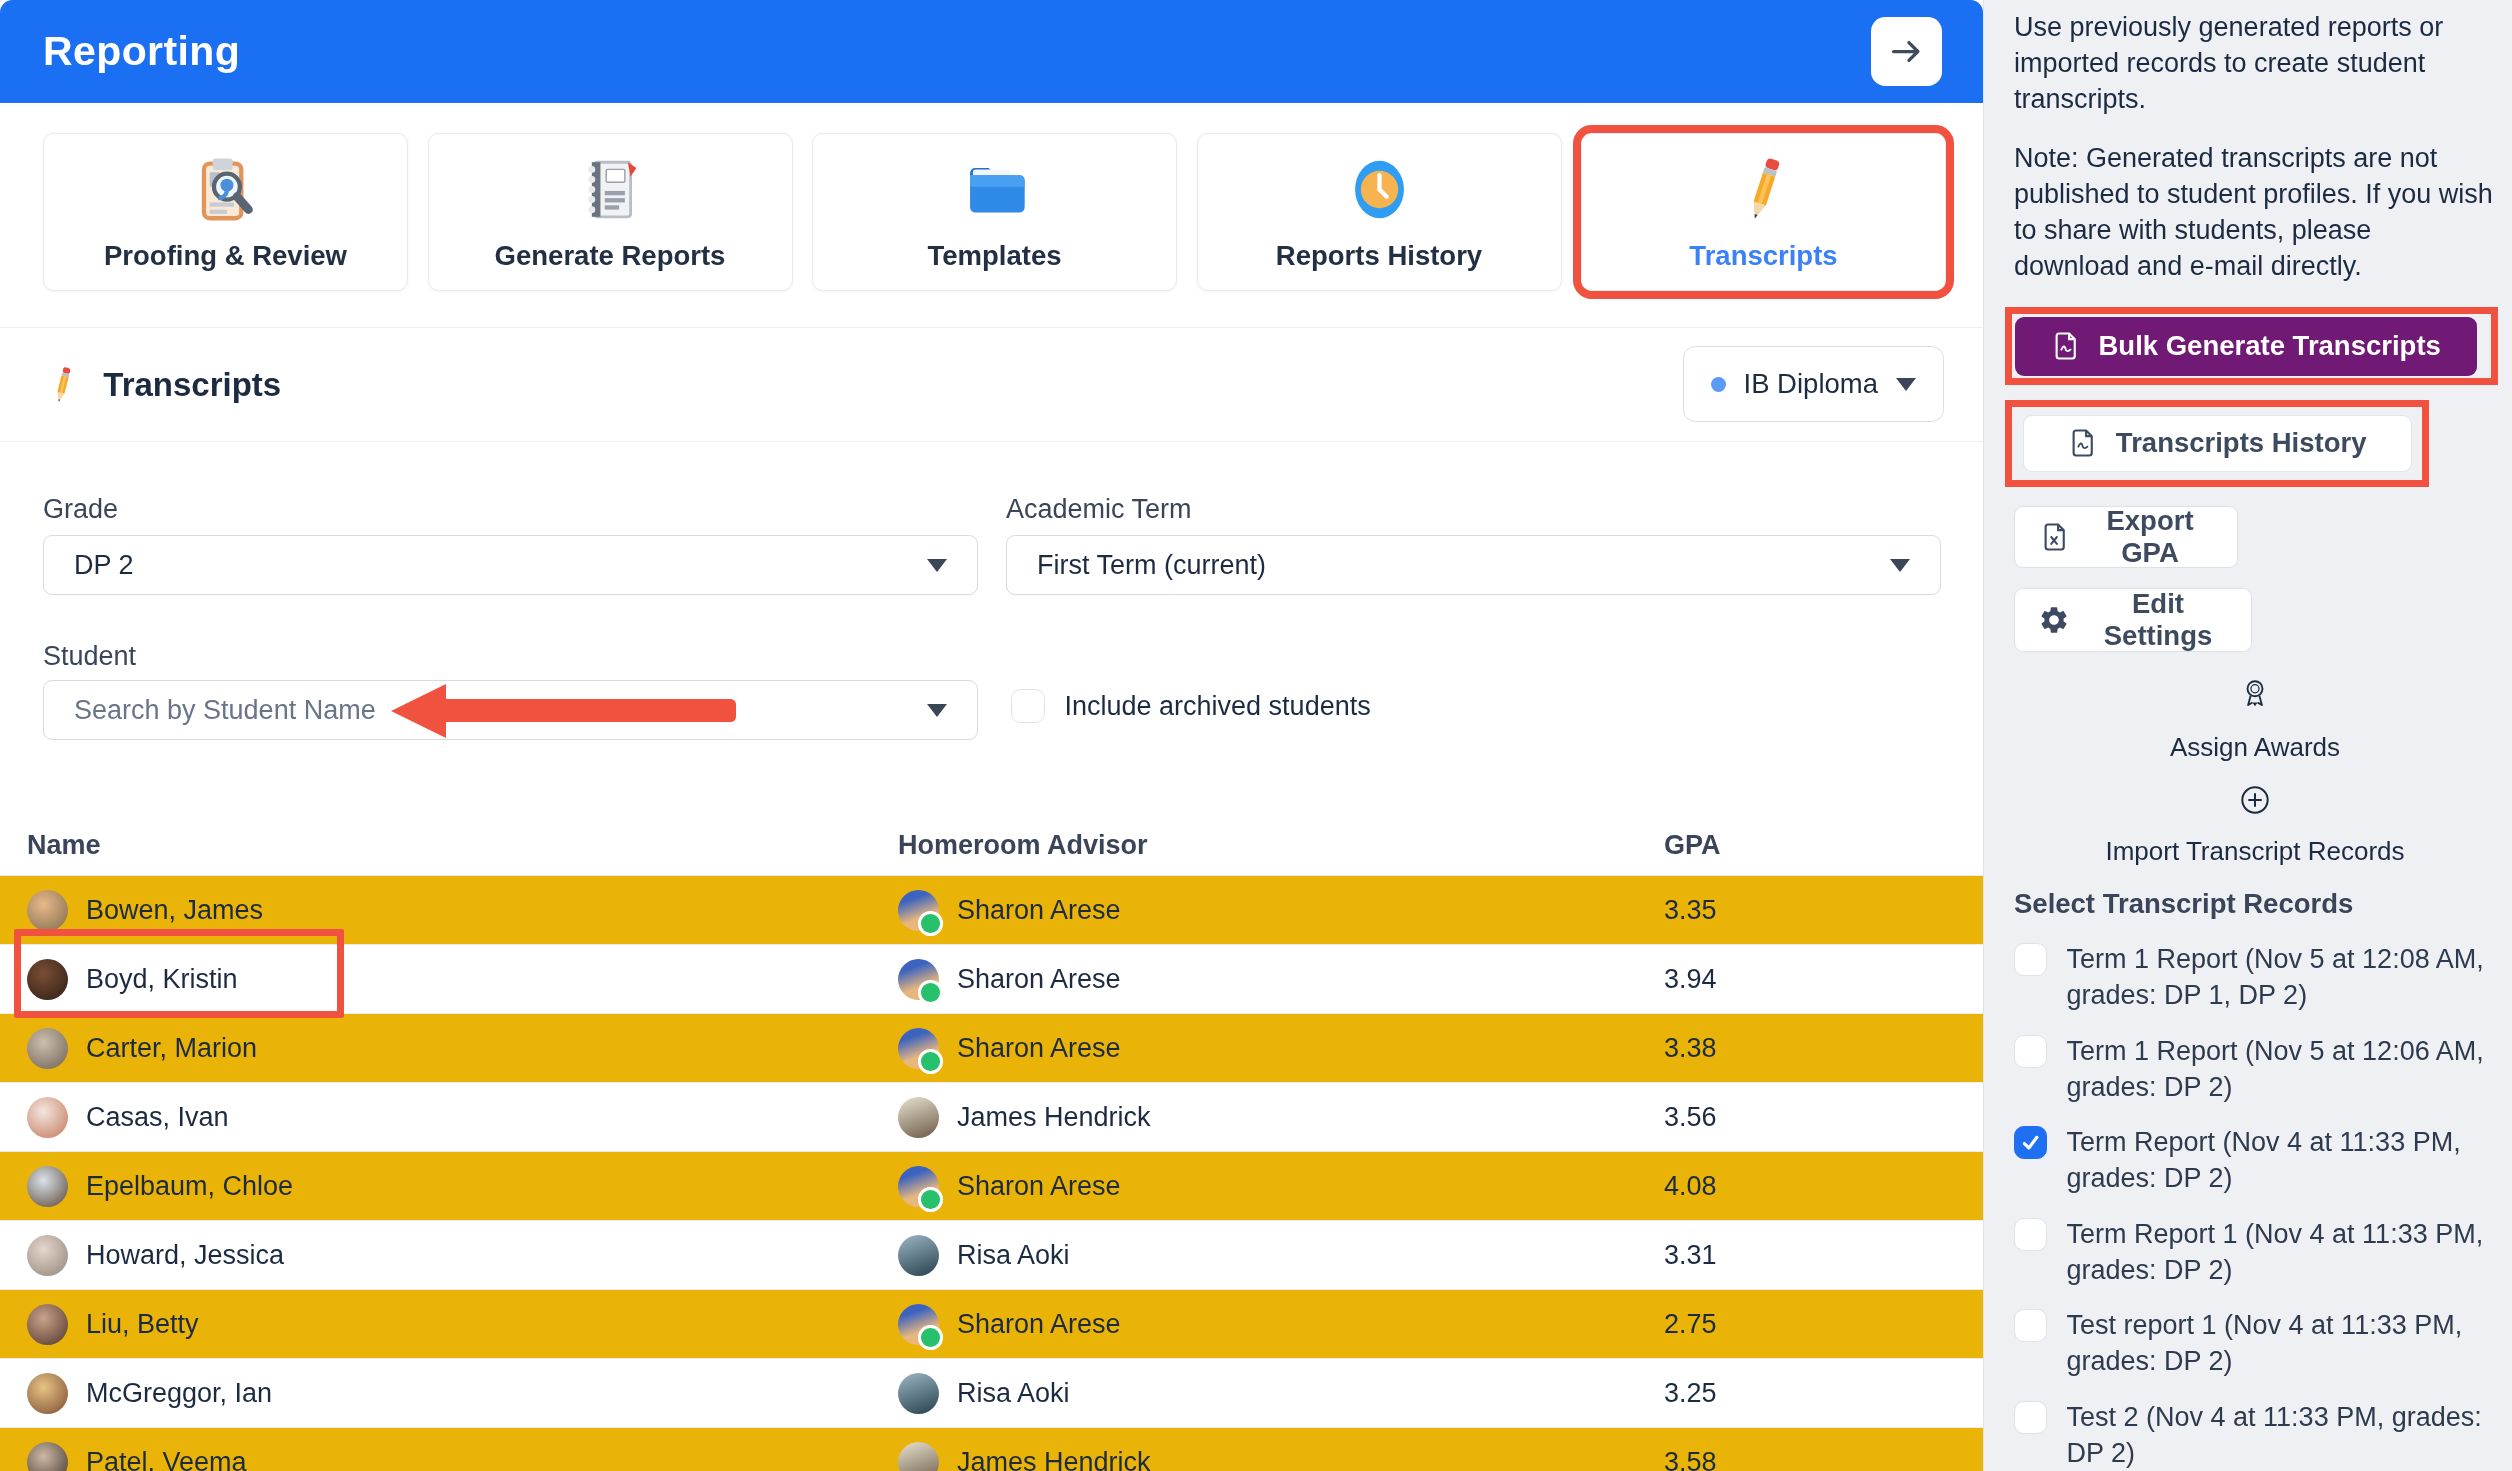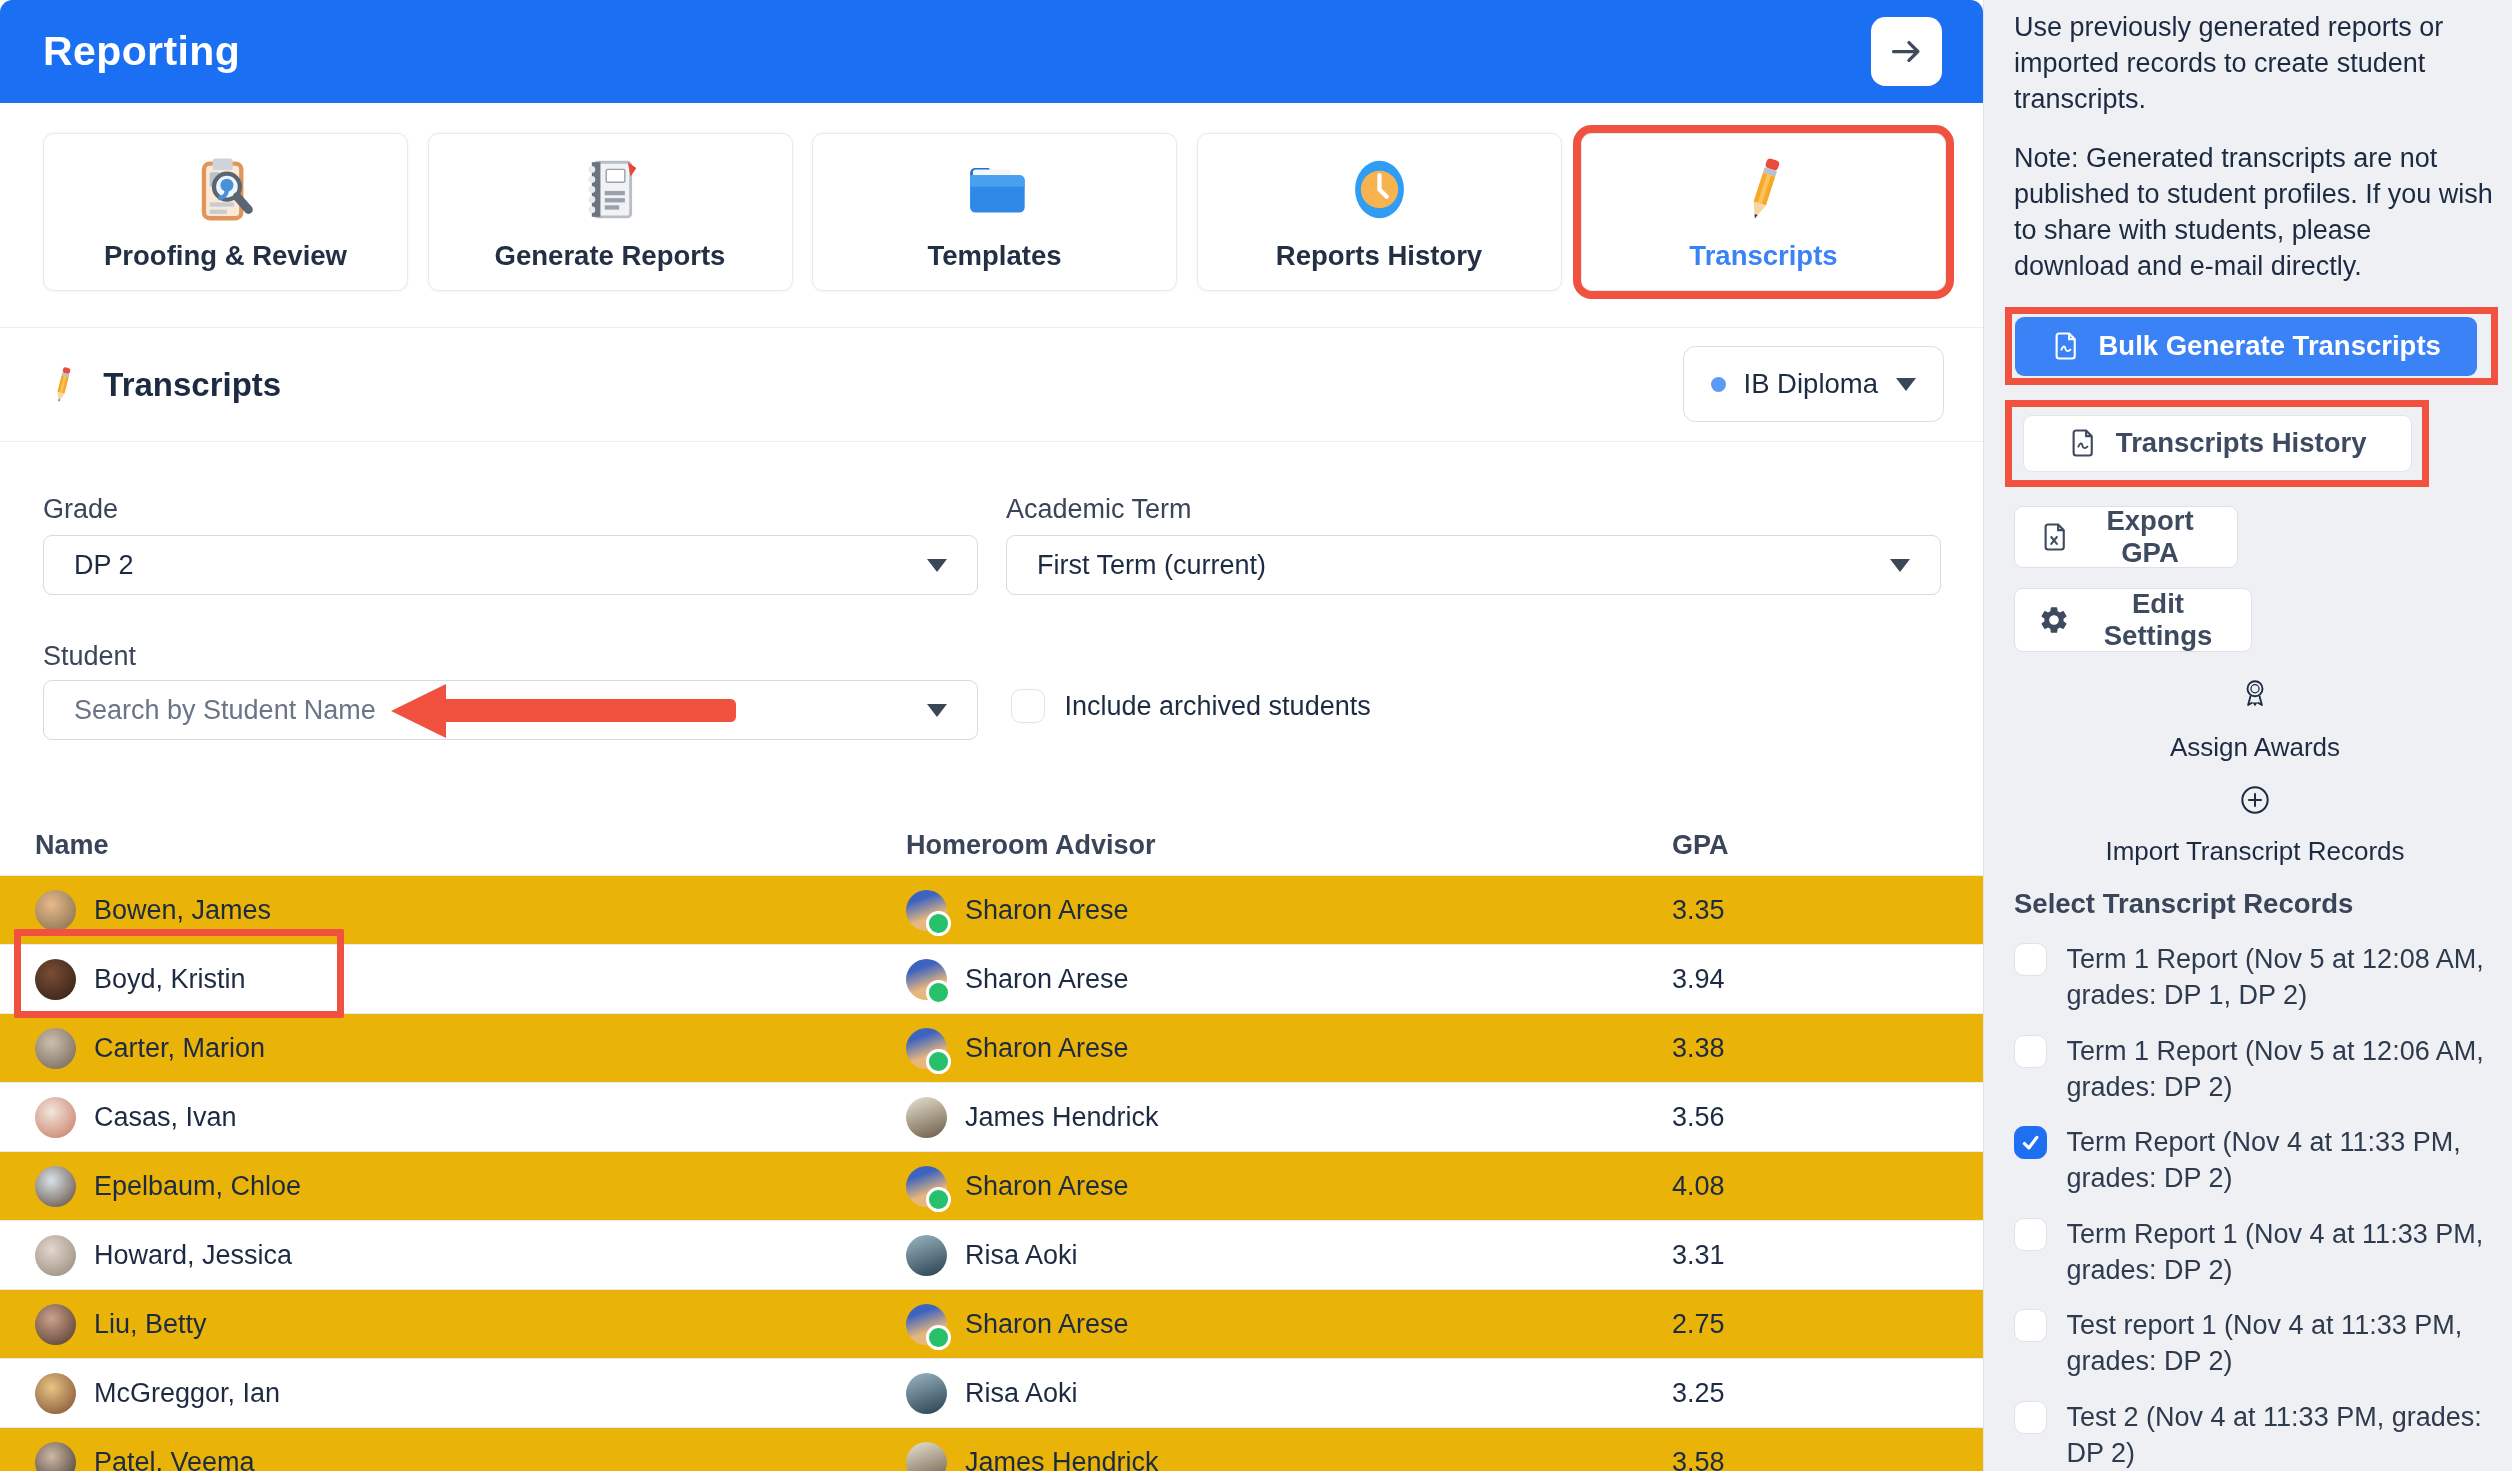--- a/index.html
+++ b/index.html
@@ -46,21 +46,21 @@
     padding:0 30px;font-size:27px;color:#1d2b42;cursor:pointer;}
   .placeholder{color:#6a7488;}
   .checkrow{position:absolute;left:1011px;top:689px;display:flex;align-items:center;gap:19.5px;cursor:pointer;}
   .checkbox{width:34px;height:34px;box-sizing:border-box;border:1.8px solid #dfe2e8;border-radius:9.8px;background:#fff;
     display:flex;align-items:center;justify-content:center;flex:none;}
   .checkbox.checked{background:#1f6ff2;border-color:#1f6ff2;}
   .checklabel{font-size:27px;color:#1d2b42;}
 
   
   .table{position:absolute;top:816px;left:0;width:1983px;}
-  .thead,.trow{display:grid;grid-template-columns:871px 766px 1fr;align-items:center;padding-left:35px;}
+  .thead,.trow{display:grid;grid-template-columns:871px 766px 1fr;align-items:center;padding-left:27px;}
   .thead{height:59px;font-size:27px;font-weight:600;color:#3a455a;border-bottom:1.8px solid #e7eaee;}
   .trow{height:68px;border-bottom:0.9px solid #e9ebee;font-size:27px;cursor:pointer;}
   .trow.striped{background:#eab308;}
   .person{display:flex;align-items:center;gap:18px;}
   .avatar{width:41px;height:41px;border-radius:50%;flex:none;position:relative;background:#c9ced6;}
   .online::after{content:"";position:absolute;right:-3.6px;bottom:-5.3px;width:18.7px;height:18.7px;border-radius:50%;
     background:#27c16b;border:3.6px solid #fff;}
   .av-s1{background:radial-gradient(circle at 40% 35%,#e8b98a,#7d6a4a);}
   .av-s2{background:radial-gradient(circle at 40% 35%,#7a4e35,#2e1d14);}
   .av-s3{background:radial-gradient(circle at 40% 35%,#cdbfae,#6f6152);}
@@ -85,21 +85,21 @@
 
   
   .sidebar{position:absolute;left:1983px;top:0;width:529px;height:1471px;box-sizing:border-box;
     background:#eef0f3;border-left:1.8px solid #e0e3e8;padding:9px 16px 0 30px;}
   .side-p{font-size:27px;line-height:36px;color:#1d2b42;margin:0 0 23px 0;width:480px;}
   .ann-wrap{border:7.1px solid #f0523f;display:inline-block;margin:0 0 14.2px -9px;}
   .ann-wrap.bulk{padding:2.7px 14.2px 2.7px 2.7px;}
   .ann-wrap.history{padding:8px 10.7px;}
   .sbtn{display:flex;align-items:center;justify-content:center;gap:18px;border-radius:9px;
     font-size:27.5px;font-weight:700;cursor:pointer;border:none;background:#fff;color:#3d4a5f;box-sizing:border-box;}
-  .sbtn.bulk{background:#3b82f6;color:#fff;width:462px;height:59px;}
+  .sbtn.bulk{background:#701a75;color:#fff;width:462px;height:59px;}
   .sbtn.history{width:389px;height:57px;border:0.9px solid #e2e5ea;}
   .sbtn.export{width:224px;height:62px;border:1.8px solid #dde1e7;justify-content:flex-start;padding:0 25px;
     display:flex;margin:5.3px 0 19.5px 0;color:#3d4a5f;}
   .sbtn.settings{width:238px;height:64px;border:1.8px solid #dde1e7;justify-content:flex-start;padding:0 23px;
     margin:0 0 25px 0;color:#3d4a5f;}
   .slink{display:flex;align-items:center;gap:19.5px;font-size:26px;color:#1d2b42;cursor:pointer;margin:0 0 21.3px 0;flex-direction:column;}
   .records-head{font-size:27.5px;font-weight:700;color:#3a455a;margin:10.7px 0 21.3px 0;}
   .record{display:flex;align-items:flex-start;gap:19.5px;margin:0 0 19.5px 0;cursor:pointer;}
   .record .checkbox{width:33px;height:33px;border-radius:9.8px;margin-top:1.8px;}
   .record-label{font-size:27px;line-height:36px;color:#2e3a4e;width:435px;}

